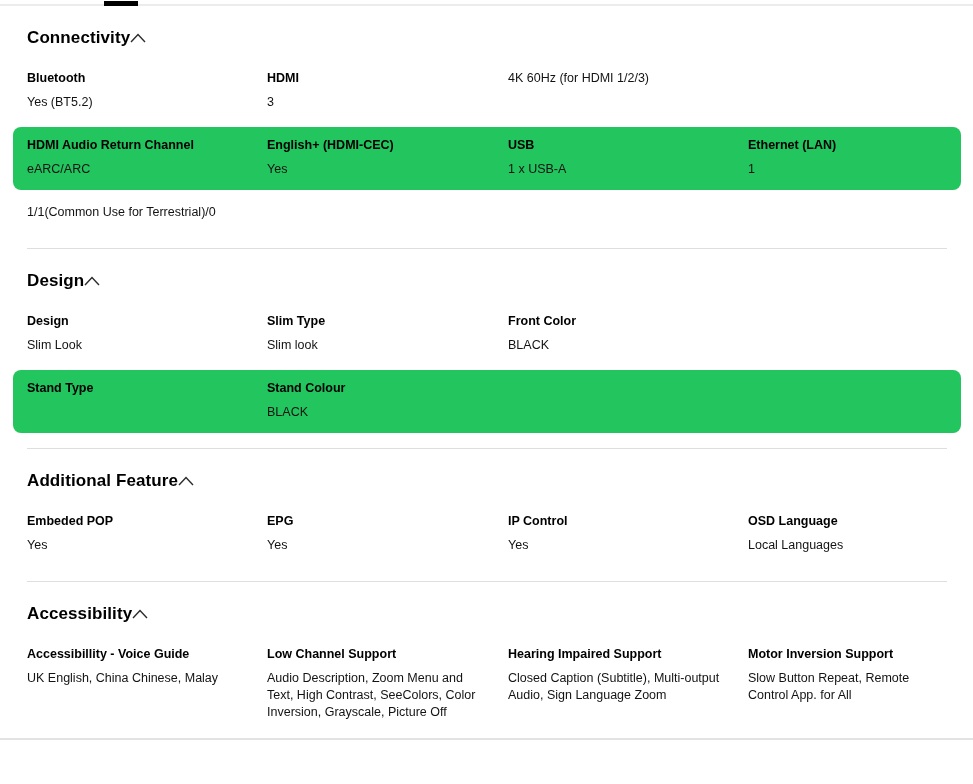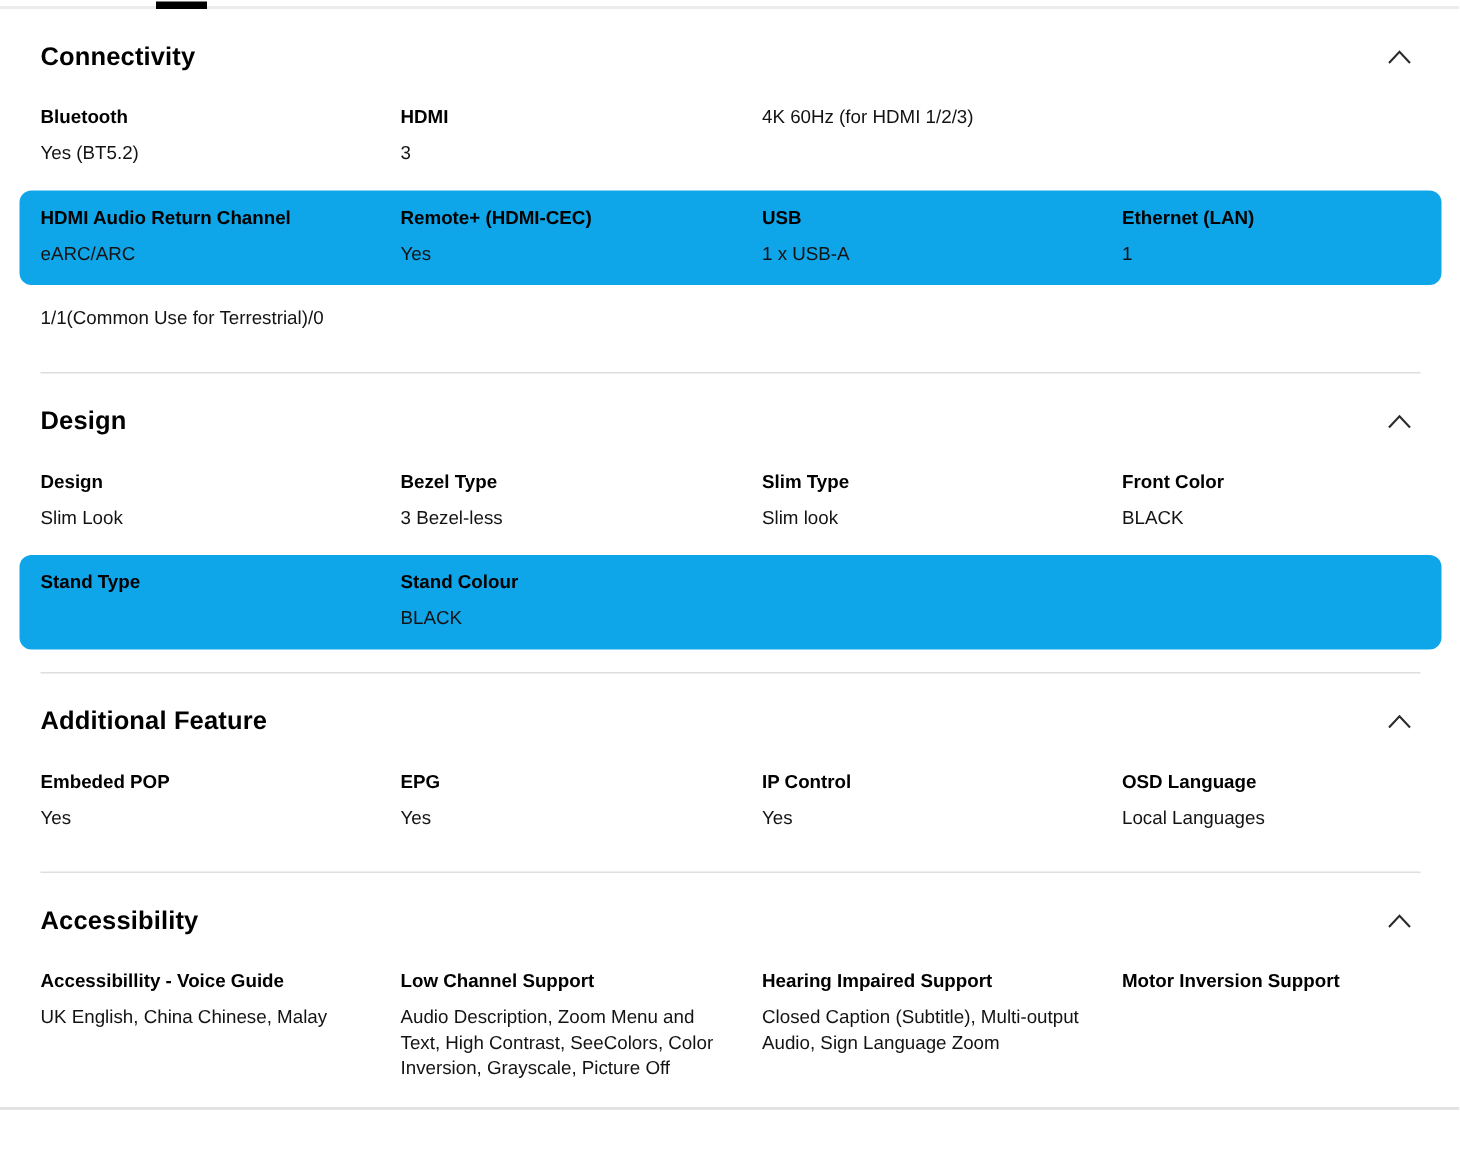--- a/index.html
+++ b/index.html
@@ -9,31 +9,31 @@
     color:#000; position:relative;
   }
 
   
   .tabbar-bottom { position:relative; height:4px; border-bottom:2px solid #ececec; }
   .tab-indicator { position:absolute; left:104px; top:1px; width:34px; height:5px; background:#000; }
 
   .content { padding:0 12px 0 13px; }
 
   .sec-header {
-    display:flex; align-items:center; justify-content:space-between;
+    display:flex; align-items:center; justify-content:flex-start;
     padding:22px 14px 12px 14px; cursor:pointer;
   }
   .sec-title { margin:0; font-size:17px; line-height:20px; font-weight:bold; letter-spacing:.1px; }
   .chev { display:inline-flex; align-items:center; margin-right:6px; }
 
   .spec-row {
     display:grid; grid-template-columns:240px 241px 240px 1fr;
     padding:10px 0 12px 14px; margin-bottom:4px; border-radius:8px;
   }
-  .spec-row.shaded { background:#0ea5e9; }
+  .spec-row.shaded { background:#22c55e; }
 
   .cell { padding-right:18px; }
   .cell .label { font-weight:bold; font-size:12.5px; line-height:17px; margin-bottom:7px; }
   .cell .value { font-weight:normal; font-size:12.5px; line-height:17px; color:#131313; }
 
   .divider { border-top:1px solid #dedede; margin:15px 14px 0 14px; height:0; }
 
   .bottom-line { border-top:2px solid #e3e3e3; margin-top:5px; }
 </style>
 </head>
@@ -66,21 +66,21 @@
           <div class="cell">
             <div class="value">4K 60Hz (for HDMI 1/2/3)</div>
           </div>
         </div>
         <div class="spec-row shaded">
           <div class="cell">
             <div class="label">HDMI Audio Return Channel</div>
             <div class="value">eARC/ARC</div>
           </div>
           <div class="cell">
-            <div class="label">Remote+ (HDMI-CEC)</div>
+            <div class="label">English+ (HDMI-CEC)</div>
             <div class="value">Yes</div>
           </div>
           <div class="cell">
             <div class="label">USB</div>
             <div class="value">1 x USB-A</div>
           </div>
           <div class="cell">
             <div class="label">Ethernet (LAN)</div>
             <div class="value">1</div>
           </div>
@@ -100,24 +100,20 @@
           <svg width="16" height="10" viewBox="0 0 16 10" aria-hidden="true">
             <polyline points="1,9 8,1.5 15,9" fill="none" stroke="#2b2b2b" stroke-width="1.4"></polyline>
           </svg>
         </span>
       </div>
       <div class="rows">
         <div class="spec-row">
           <div class="cell">
             <div class="label">Design</div>
             <div class="value">Slim Look</div>
-          </div>
-          <div class="cell">
-            <div class="label">Bezel Type</div>
-            <div class="value">3 Bezel-less</div>
           </div>
           <div class="cell">
             <div class="label">Slim Type</div>
             <div class="value">Slim look</div>
           </div>
           <div class="cell">
             <div class="label">Front Color</div>
             <div class="value">BLACK</div>
           </div>
         </div>
@@ -182,19 +178,20 @@
           <div class="cell">
             <div class="label">Low Channel Support</div>
             <div class="value">Audio Description, Zoom Menu and Text, High Contrast, SeeColors, Color Inversion, Grayscale, Picture Off</div>
           </div>
           <div class="cell">
             <div class="label">Hearing Impaired Support</div>
             <div class="value">Closed Caption (Subtitle), Multi-output Audio, Sign Language Zoom</div>
           </div>
           <div class="cell">
             <div class="label">Motor Inversion Support</div>
+            <div class="value">Slow Button Repeat, Remote Control App. for All</div>
           </div>
         </div>
       </div>
     </section>
   </div>
 
 <div class="bottom-line"></div>
 
 </body></html>

